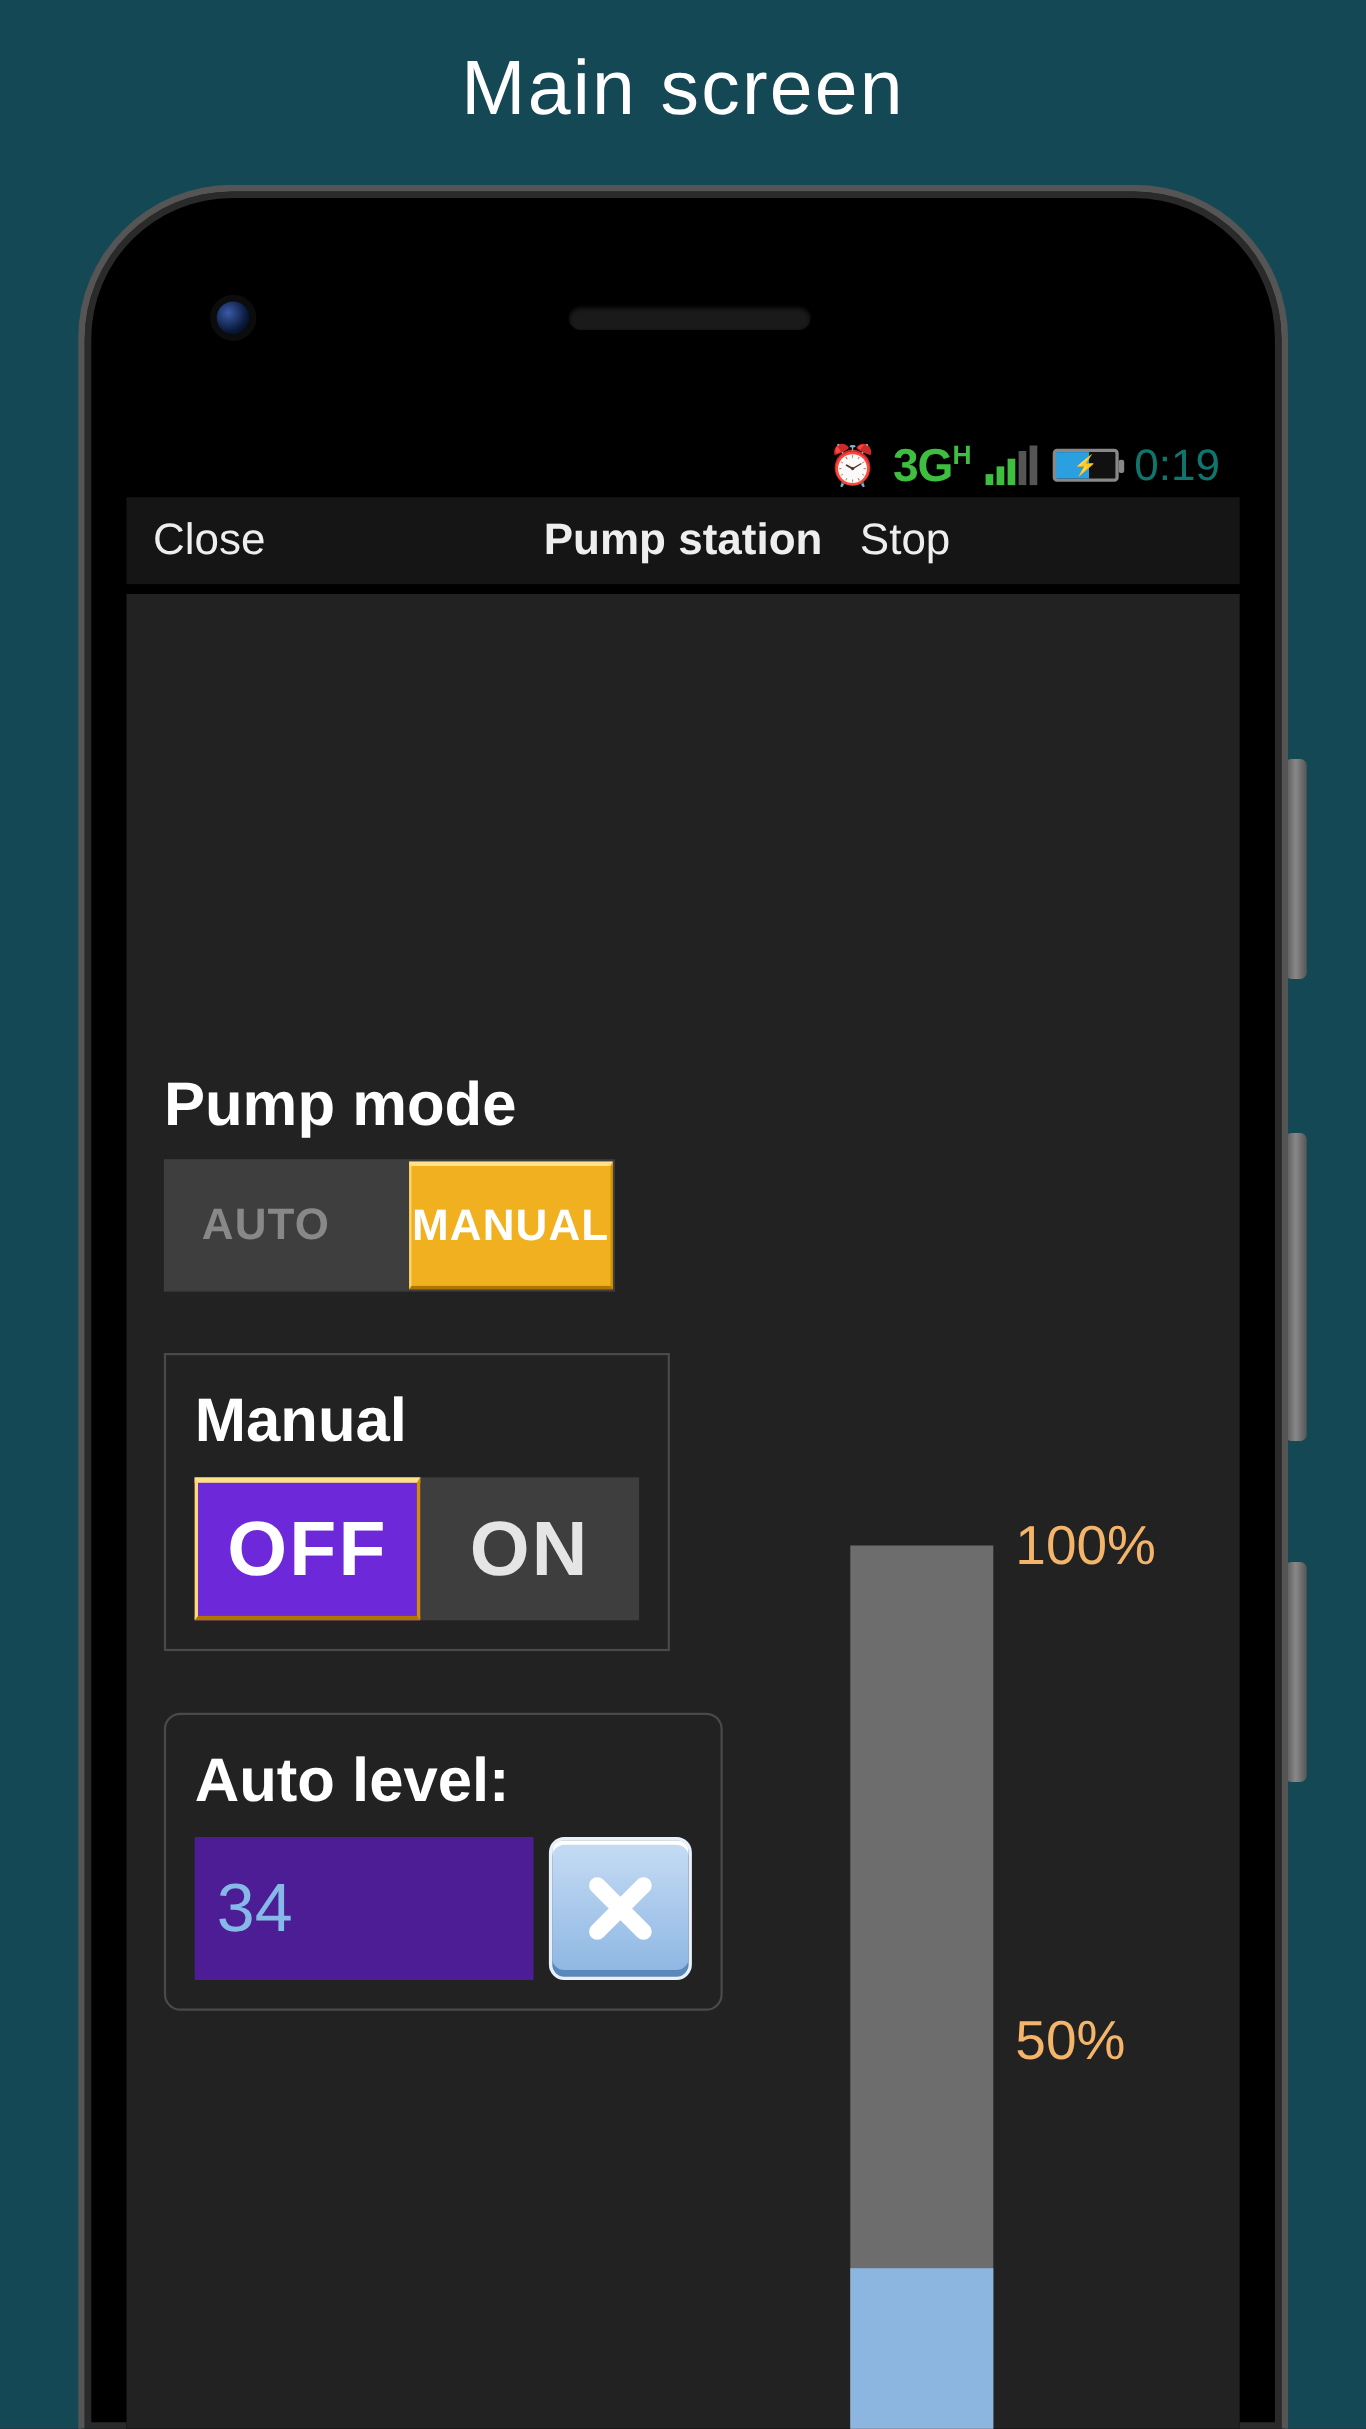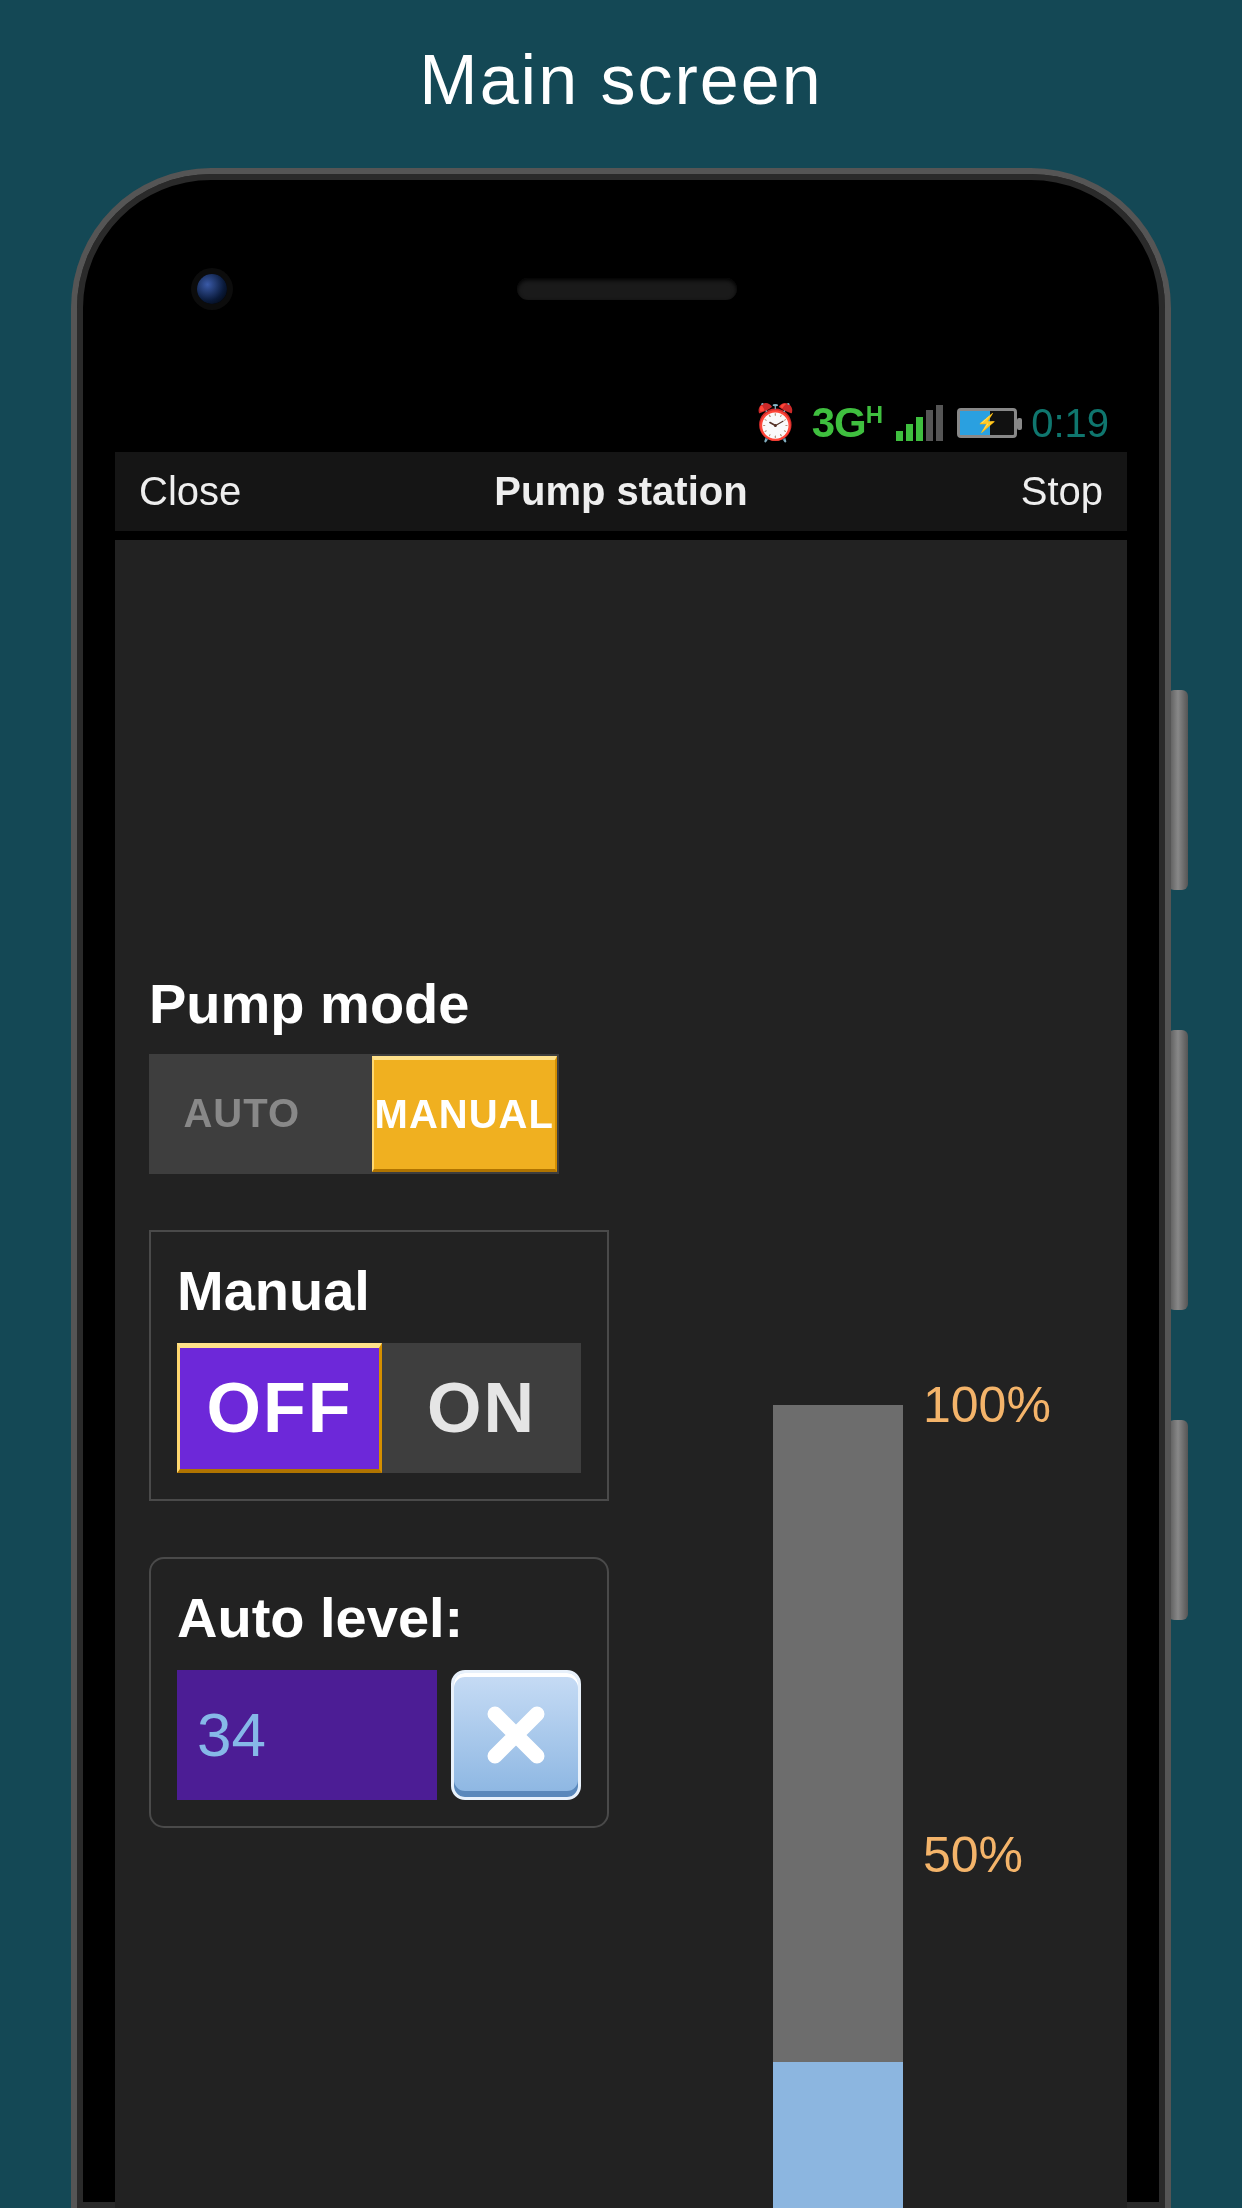--- a/index.html
+++ b/index.html
@@ -124,21 +124,21 @@
     background: #151515;
     display: grid;
     grid-template-columns: 1fr 1fr 1fr;
     align-items: center;
     padding: 0 24px;
     color: #eee;
     font-size: 40px;
     border-bottom: 1px solid #000;
   }
   .navbar .center { text-align: center; font-weight: 600; }
-  .navbar .right { text-align: right; }
+  .navbar .right { }
 
   
   .content {
     position: absolute;
     left: 0; right: 0;
     top: 146px; bottom: 0;
     background: #222;
     display: flex;
     padding: 50px 34px 0 34px;
     gap: 40px;
@@ -308,21 +308,21 @@
         </div>
 
         <div class="card" style="width: 460px;">
           <div class="section-label">Manual</div>
           <div class="big-seg">
             <div class="opt active">OFF</div>
             <div class="opt">ON</div>
           </div>
         </div>
 
-        <div class="card" style="width: 460px; border-radius: 15px;">
+        <div class="card" style="width: 508px; border-radius: 15px;">
           <div class="section-label">Auto level:</div>
           <div class="level-row">
             <div class="level-input">34</div>
             <div class="clear-btn">
               <svg viewBox="0 0 24 24">
                 <path d="M5 5 L19 19 M19 5 L5 19" stroke="#fff" stroke-width="5" stroke-linecap="round" fill="none"></path>
               </svg>
             </div>
           </div>
         </div>

